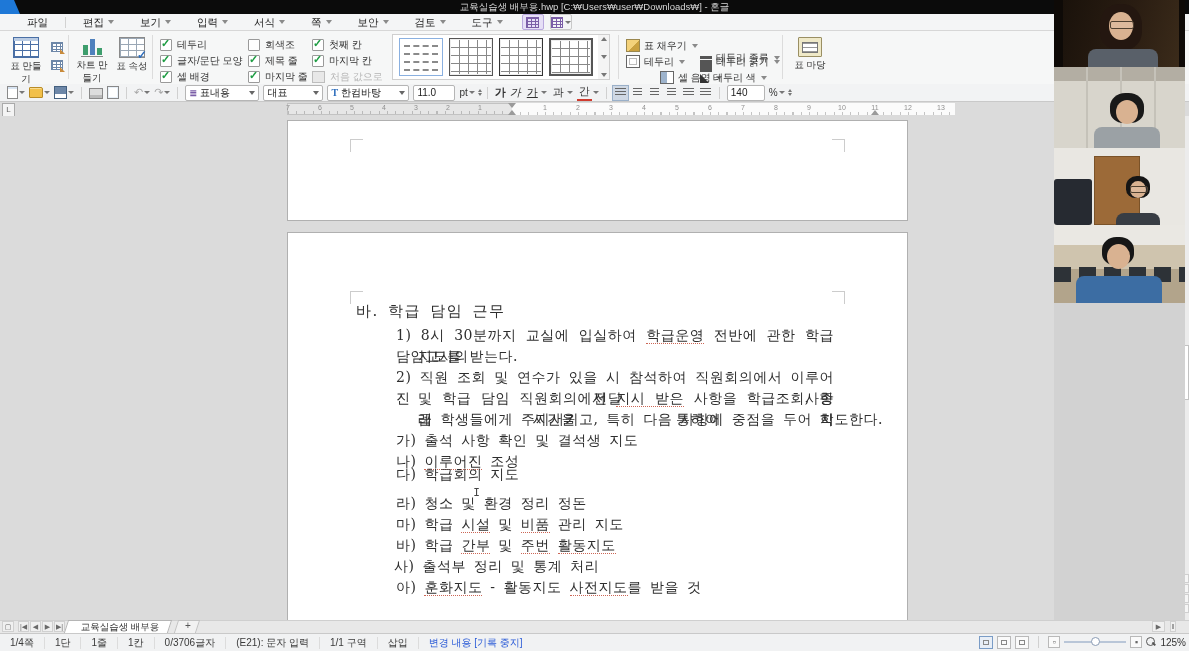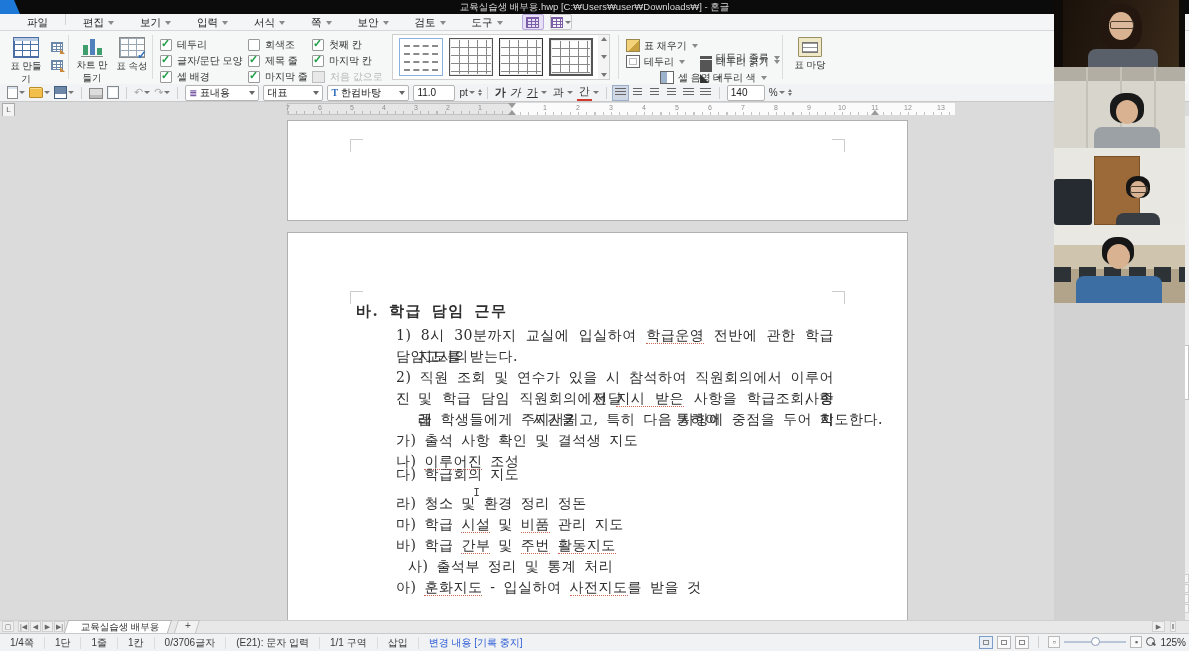--- a/index.html
+++ b/index.html
@@ -8,21 +8,21 @@
   .abs{position:absolute}
 
   
   #titlebar{left:0;top:0;width:1189px;height:14px;background:#0b0b0b;color:#d8d8d8;
             font-size:9.5px;text-align:center;line-height:14px}
   #logo-tab{left:0;top:0;width:20px;height:14px;background:#1e78d7;
             clip-path:polygon(0 0,14px 0,20px 14px,0 14px)}
 
   
   #menubar{left:0;top:14px;width:1189px;height:17px;background:#f4f5f6;border-bottom:1px solid #d7d7d7;
-           display:flex;align-items:flex-start;padding-left:14px;box-sizing:border-box}
+           display:flex;align-items:center;padding-left:14px;box-sizing:border-box}
   .mi{display:inline-flex;align-items:center;gap:4px;padding:0 13px;height:17px;line-height:17px;
       font-size:10.5px;color:#222;cursor:default}
   .mi .caret{width:0;height:0;border-left:3px solid transparent;border-right:3px solid transparent;
              border-top:4px solid #8a8a8a}
   .menu-sep{width:1px;height:11px;background:#d2d2d2;margin:0 4px}
   .menu-toggle{width:20px;height:14px;border:1px solid #b9a8dd;background:#e6dff6;border-radius:2px;
                margin-left:6px;display:flex;align-items:center;justify-content:center}
   .menu-toggle.plain{background:#f4f5f6;border:1px solid #c9c9c9}
   .mini-grid{width:11px;height:9px;border:1px solid #7b5ea7;
      background-image:linear-gradient(#7b5ea7 1px,transparent 1px),linear-gradient(90deg,#7b5ea7 1px,transparent 1px);
@@ -144,21 +144,21 @@
   #docarea{left:0;top:116px;width:1183px;height:504px;background:#dbdbdb;overflow:hidden}
   .page{position:absolute;left:287px;width:621px;background:#fff;border:1px solid #b0b0b0;box-sizing:border-box}
   #pageA{top:4px;height:101px}
   #pageB{top:116px;height:500px}
   .cmark{position:absolute;width:12px;height:12px;border-color:#ccc;border-style:solid;border-width:0}
   .cm-tl{border-left-width:1px;border-top-width:1px}
   .cm-tr{border-right-width:1px;border-top-width:1px}
   #doc-text{position:absolute;left:0;top:0;width:621px;
             font-family:"DejaVu Serif","Liberation Serif",serif;color:#2e2e2e;font-size:14px;
             letter-spacing:0.5px;word-spacing:3px}
-  #doc-heading{position:absolute;left:68px;top:69px;font-weight:bold;font-size:15px;letter-spacing:1.5px;white-space:nowrap}
+  #doc-heading{position:absolute;left:68px;top:69px;font-weight:normal;font-size:15px;letter-spacing:1.5px;white-space:nowrap}
   .doc-line{position:absolute;height:21px;line-height:21px;white-space:nowrap}
   .doc-line.just{text-align:justify;text-align-last:justify;white-space:normal}
   .miss{border-bottom:1px dotted #cc6655}
   #ibeam{left:473px;top:487px;width:7px;height:12px;color:#444;font-size:11px;line-height:12px;text-align:center;
          font-family:"DejaVu Sans Mono",monospace}
 
   
   #vscroll{left:1183px;top:116px;width:6px;height:504px;background:#ececec;border-left:1px solid #d5d5d5;box-sizing:border-box}
   #vthumb{left:1184px;top:345px;width:5px;height:55px;background:#fff;border:1px solid #c2c2c2;box-sizing:border-box}
   .vbtn{position:absolute;left:1183px;width:6px;height:9px;background:#f6f6f6;border:1px solid #cfcfcf;box-sizing:border-box}
@@ -553,22 +553,22 @@
           <div class="doc-line" style="top: 113px; left: 130px; width: 416px;"><span>지도를 받는다.</span></div>
           <div class="doc-line just" style="top: 134px; left: 108px; width: 438px;"><span>2) 직원 조회 및 연수가 있을 시 참석하여 직원회의에서 이루어진 전달 사항</span></div>
           <div class="doc-line just" style="top: 155px; left: 130px; width: 416px;"><span>및 학급 담임 직원회의에서 </span><span class="miss">지시 받은</span><span> 사항을 학급조회, 종례 시간을 통하여 학</span></div>
           <div class="doc-line" style="top: 176px; left: 130px; width: 416px;"><span>급 학생들에게 주지시키고, 특히 다음 사항에 중점을 두어 지도한다.</span></div>
           <div class="doc-line" style="top: 197px; left: 108px; width: 438px;"><span>가) 출석 사항 확인 및 결석생 지도</span></div>
           <div class="doc-line" style="top: 218px; left: 108px; width: 438px;"><span>나) </span><span class="miss">이루어진</span><span> 조성</span></div>
           <div class="doc-line" style="top: 231px; left: 108px; width: 438px;"><span>다) 학급회의 지도</span></div>
           <div class="doc-line" style="top: 260px; left: 108px; width: 438px;"><span>라) 청소 및 환경 정리 정돈</span></div>
           <div class="doc-line" style="top: 281px; left: 108px; width: 438px;"><span>마) 학급 </span><span class="miss">시설</span><span> 및 </span><span class="miss">비품</span><span> 관리 지도</span></div>
           <div class="doc-line" style="top: 302px; left: 108px; width: 438px;"><span>바) 학급 </span><span class="miss">간부</span><span> 및 </span><span class="miss">주번</span><span> </span><span class="miss">활동지도</span></div>
-          <div class="doc-line" style="top: 323px; left: 120px; width: 438px;"><span>사) 출석부 정리 및 통계 처리</span></div>
-          <div class="doc-line" style="top: 344px; left: 108px; width: 438px;"><span>아) </span><span class="miss">훈화지도</span><span> - 입실하여 </span><span class="miss">사전지도</span><span>를 받을 것</span></div>
+          <div class="doc-line" style="top: 323px; left: 106px; width: 438px;"><span>사) 출석부 정리 및 통계 처리</span></div>
+          <div class="doc-line" style="top: 344px; left: 108px; width: 438px;"><span>아) </span><span class="miss">훈화지도</span><span> - 활동지도 </span><span class="miss">사전지도</span><span>를 받을 것</span></div>
         </div>
     </div>
   </div>
 </div>
 <div class="abs" id="ibeam">I</div>
 
 <div class="abs" id="vscroll"></div>
 <div class="abs" id="vthumb"></div>
 <div class="abs vbtn" style="top:574px"></div>
 <div class="abs vbtn" style="top:584px"></div>

